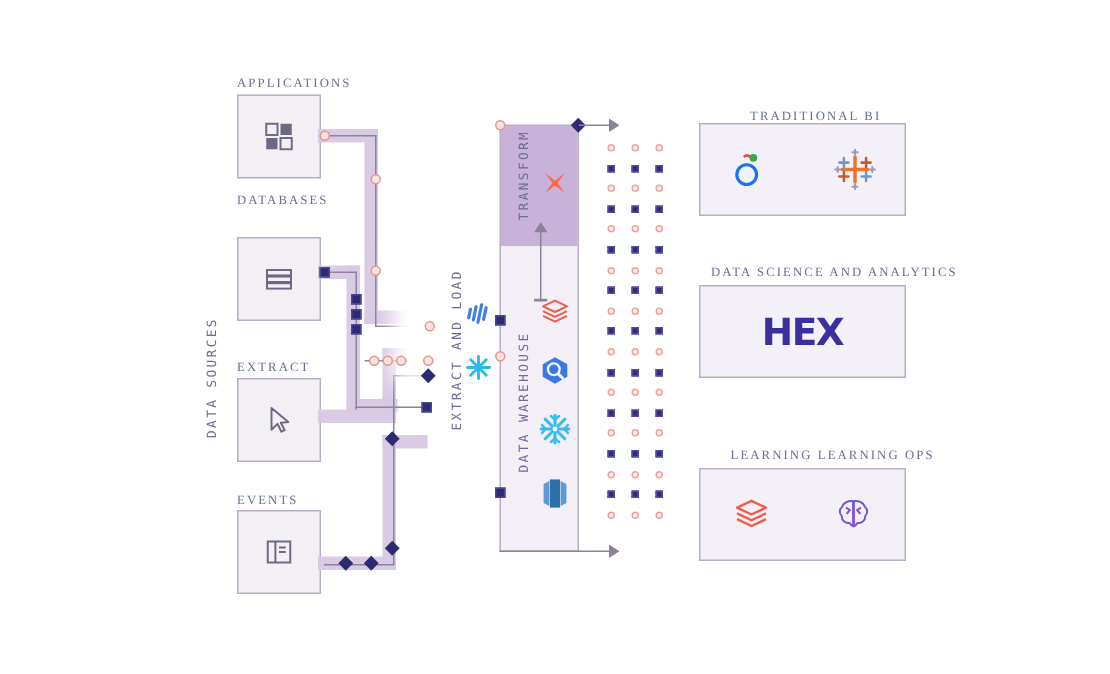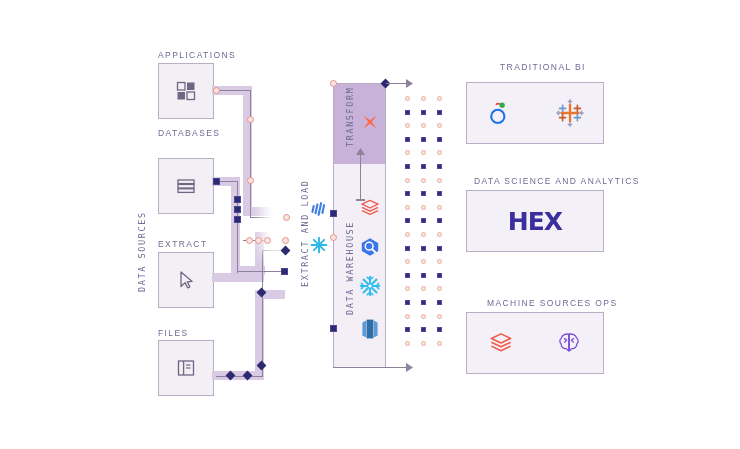--- a/index.html
+++ b/index.html
@@ -6,21 +6,21 @@
   body{
     width:740px;height:449px;background:#ffffff;
     font-family:"DejaVu Sans Mono", monospace;
     overflow:hidden;position:relative;
   }
   .stage{position:absolute;left:0;top:0;width:740px;height:449px;}
   .abs{position:absolute;}
 
   
   .cap{
-    font-family:Liberation Sans, sans-serif;
+    font-family:Liberation Serif, serif;
     font-size:8.5px;letter-spacing:1.4px;color:#6b6b96;
     white-space:nowrap;
   }
   .vcap{
     font-family:"DejaVu Sans Mono", monospace;
     font-size:8.5px;letter-spacing:1.6px;color:#6b6b96;
     white-space:nowrap;transform-origin:0 0;
   }
 
   
@@ -113,21 +113,21 @@
     </svg>
   </div>
 
   <div class="abs cap" style="left:158px;top:239px;">EXTRACT</div>
   <div class="abs srcbox" style="left:158px;top:252px;">
     <svg width="22" height="22" viewBox="0 0 22 22">
       <path d="M6 3 L6 17.5 L10 13.6 L12.6 18.8 L14.8 17.8 L12.2 12.8 L17.2 12.4 Z" fill="none" stroke="#6d6783" stroke-width="1.3" stroke-linejoin="round"></path>
     </svg>
   </div>
 
-  <div class="abs cap" style="left:158px;top:328px;">FILES</div>
+  <div class="abs cap" style="left:158px;top:328px;">EVENTS</div>
   <div class="abs srcbox" style="left:158px;top:340px;">
     <svg width="22" height="22" viewBox="0 0 22 22">
       <rect x="3.5" y="4" width="15" height="14" fill="none" stroke="#6d6783" stroke-width="1.3"></rect>
       <line x1="8.6" y1="4" x2="8.6" y2="18" stroke="#6d6783" stroke-width="1.3"></line>
       <line x1="11" y1="8" x2="15.5" y2="8" stroke="#6d6783" stroke-width="1.2"></line>
       <line x1="11" y1="11" x2="15.5" y2="11" stroke="#6d6783" stroke-width="1.2"></line>
     </svg>
   </div>
 
   <div class="pipe-h" style="left:212px;top:86px;width:40px;"></div>
@@ -332,21 +332,21 @@
       <div class="dot-c" style="left: 16px; top: 217.6px;"></div>
       <div class="dot-c" style="left: 32px; top: 217.6px;"></div>
       <div class="dot-s" style="left: 0px; top: 231.2px;"></div>
       <div class="dot-s" style="left: 16px; top: 231.2px;"></div>
       <div class="dot-s" style="left: 32px; top: 231.2px;"></div>
       <div class="dot-c" style="left: 0px; top: 244.8px;"></div>
       <div class="dot-c" style="left: 16px; top: 244.8px;"></div>
       <div class="dot-c" style="left: 32px; top: 244.8px;"></div>
     </div>
 
-  <div class="abs cap" style="left:500px;top:62px;">TRADITIONAL BI</div>
+  <div class="abs cap" style="left:500px;top:72px;">TRADITIONAL BI</div>
   <div class="abs panel" style="left:466px;top:82px;width:138px;height:62px;">
     <svg width="26" height="26" viewBox="0 0 26 26">
       <path d="M10.4 4.2 a3.1 3.1 0 0 1 4.6 1.4" fill="none" stroke="#ea4335" stroke-width="1.7" stroke-linecap="round"></path>
       <circle cx="16.2" cy="5.2" r="2.6" fill="#34a853"></circle>
       <circle cx="11.8" cy="16.4" r="6.6" fill="none" stroke="#1a73e8" stroke-width="2.1"></circle>
     </svg>
     <svg width="28" height="28" viewBox="0 0 28 28">
       <g stroke-linecap="round">
         <g stroke="#e8762d" stroke-width="2.3">
           <line x1="14" y1="5.6" x2="14" y2="22.4"></line>
@@ -376,21 +376,21 @@
         </g>
       </g>
     </svg>
   </div>
 
   <div class="abs panel" style="left:466px;top:190px;width:138px;height:62px;">
     <span class="hexlogo">HEX</span>
   </div>
   <div class="abs cap" style="left:474px;top:176px;">DATA SCIENCE AND ANALYTICS</div>
 
-  <div class="abs cap" style="left:487px;top:298px;">MACHINE SOURCES OPS</div>
+  <div class="abs cap" style="left:487px;top:298px;">LEARNING LEARNING OPS</div>
   <div class="abs panel" style="left:466px;top:312px;width:138px;height:62px;">
     <svg width="24" height="24" viewBox="0 0 20 20">
       <g fill="none" stroke="#ef5c4a" stroke-width="1.35" stroke-linejoin="round">
         <path d="M10 2.4 L18 6.2 L10 10 L2 6.2 Z"></path>
         <path d="M2 9.4 L10 13.2 L18 9.4"></path>
         <path d="M2 12.6 L10 16.4 L18 12.6"></path>
       </g>
     </svg>
     <svg width="24" height="24" viewBox="0 0 24 24">
       <g fill="none" stroke="#7b4fd6" stroke-width="1.3" stroke-linejoin="round">

